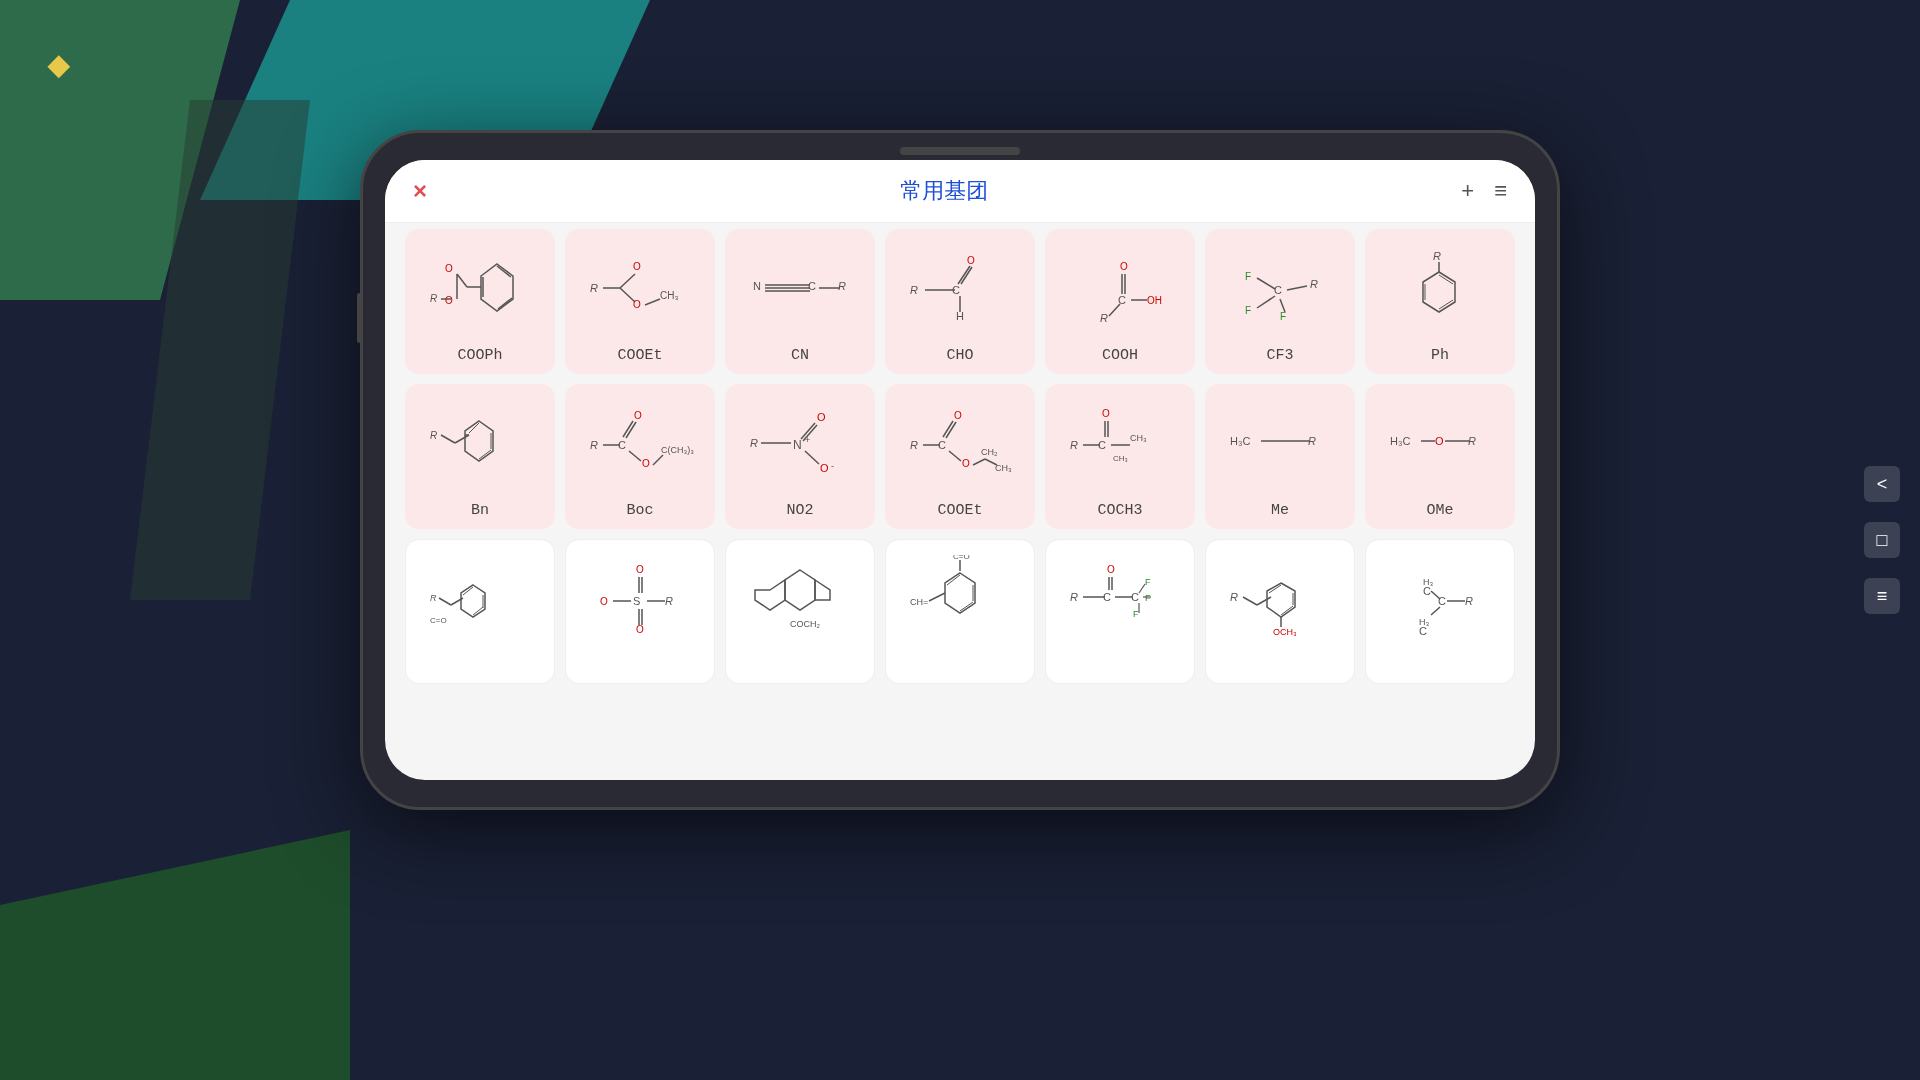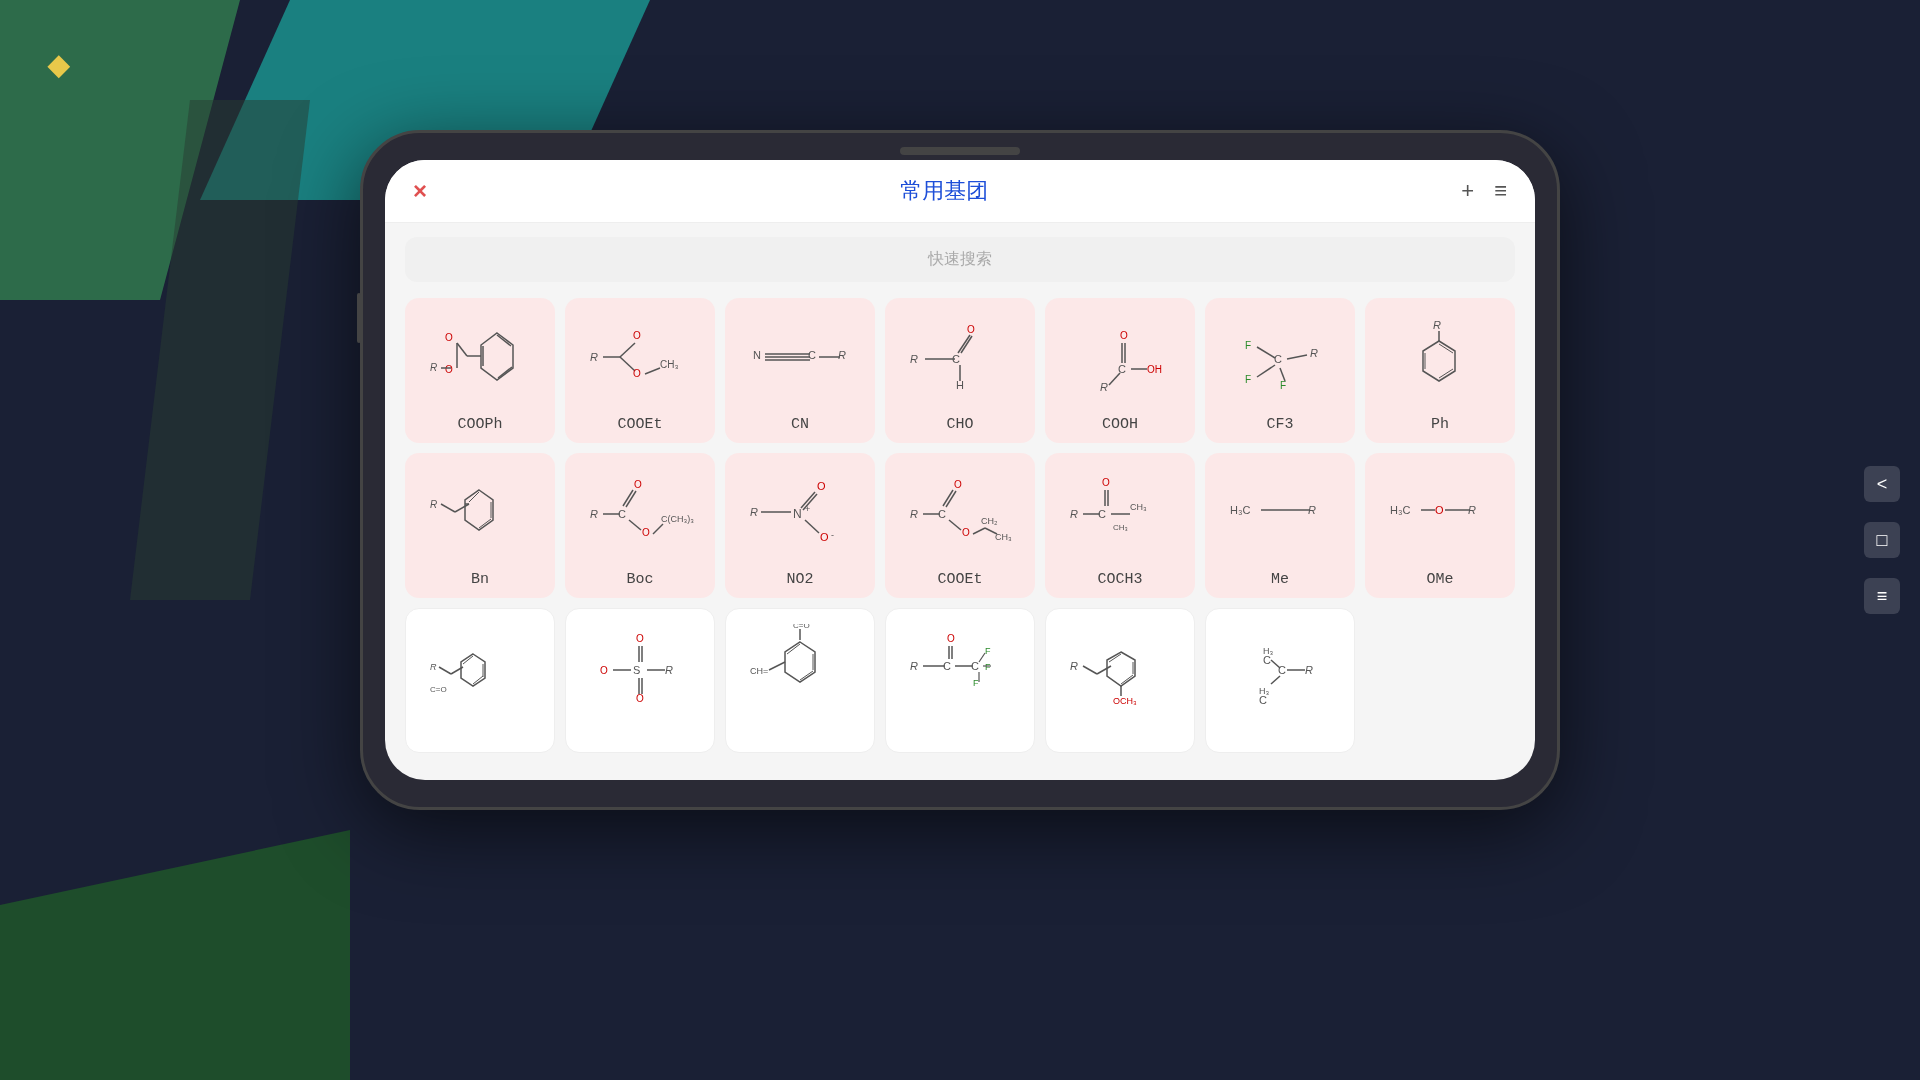--- a/index.html
+++ b/index.html
@@ -247,21 +247,20 @@
 
     <div class="app-header">
       <span class="close-btn">×</span>
       <span class="header-title">常用基团</span>
       <div class="header-actions">
         <span class="header-icon">+</span>
         <span class="header-icon">≡</span>
       </div>
     </div>
 
-    <div class="search-bar">快速搜索</div>
 
     <div class="grid-container">
 
       <div class="group-card">
         <div class="group-svg">
           <svg viewBox="0 0 110 85" xmlns="http://www.w3.org/2000/svg">
 
             <polygon points="72,20 88,32 88,55 72,67 56,55 56,32" fill="none" stroke="#555" stroke-width="1.5"></polygon>
 
             <line x1="72" y1="22" x2="86" y2="33" stroke="#555" stroke-width="1.5"></line>
@@ -553,20 +552,32 @@
             <line x1="62" y1="46" x2="80" y2="46" stroke="#555" stroke-width="1.5"></line>
             <text x="80" y="50" fill="#555" font-size="11" font-family="Arial" font-style="italic">R</text>
 
             <line x1="46" y1="46" x2="28" y2="46" stroke="#555" stroke-width="1.5"></line>
             <text x="15" y="50" fill="#c00" font-size="10" font-family="Arial">O</text>
           </svg>
         </div>
         <span class="group-label"></span>
       </div>
 
+      <div class="group-card white-bg">
+        <div class="group-svg">
+          <svg viewBox="0 0 110 85" xmlns="http://www.w3.org/2000/svg">
+
+            <polygon points="55,15 70,25 70,45 55,55 40,45 40,25" fill="none" stroke="#555" stroke-width="1.5"></polygon>
+            <polygon points="25,35 40,25 40,45 25,55 10,45 10,35" fill="none" stroke="#555" stroke-width="1.5"></polygon>
+            <polygon points="70,25 85,35 85,45 70,45" fill="none" stroke="#555" stroke-width="1.5"></polygon>
+            <text x="45" y="72" fill="#555" font-size="9" font-family="Arial">COCH₂</text>
+          </svg>
+        </div>
+        <span class="group-label"></span>
+      </div>
 
       <div class="group-card white-bg">
         <div class="group-svg">
           <svg viewBox="0 0 110 85" xmlns="http://www.w3.org/2000/svg">
 
             <polygon points="55,18 70,28 70,48 55,58 40,48 40,28" fill="none" stroke="#555" stroke-width="1.5"></polygon>
             <line x1="42" y1="30" x2="55" y2="20" stroke="#555" stroke-width="1"></line>
             <line x1="68" y1="30" x2="68" y2="46" stroke="#555" stroke-width="1"></line>
             <line x1="55" y1="56" x2="68" y2="47" stroke="#555" stroke-width="1"></line>
 

